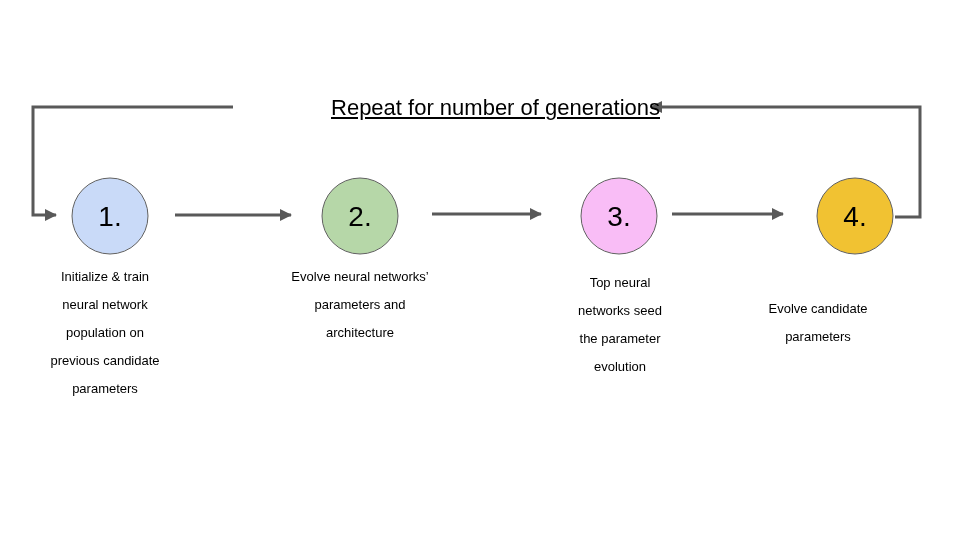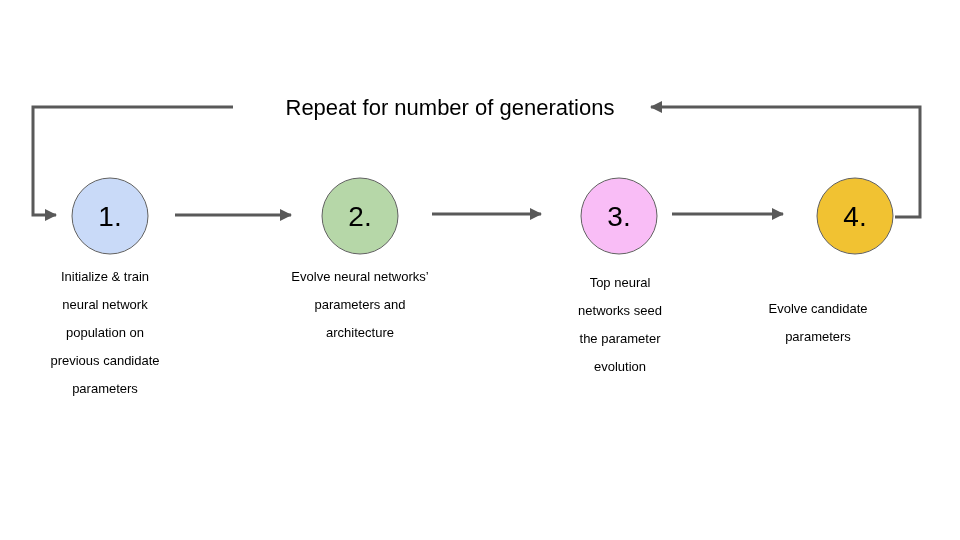--- a/index.html
+++ b/index.html
@@ -34,24 +34,25 @@
   .node-number {
     font-family: "Liberation Sans", sans-serif;
     font-size: 28px;
     fill: #000000;
   }
   .loop-title {
     position: absolute;
     left: 240px;
     top: 93px;
     width: 420px;
-    text-align: center;
+    text-align: right;
     font-size: 22px;
     line-height: 30px;
     white-space: nowrap;
+    text-decoration: underline;
   }
   .step-label {
     position: absolute;
     text-align: center;
     font-size: 13px;
     line-height: 28px;
     white-space: pre-line;
   }
   .label-1 { left: 5px;   top: 263px; width: 200px; }
   .label-2 { left: 210px; top: 263px; width: 300px; }

